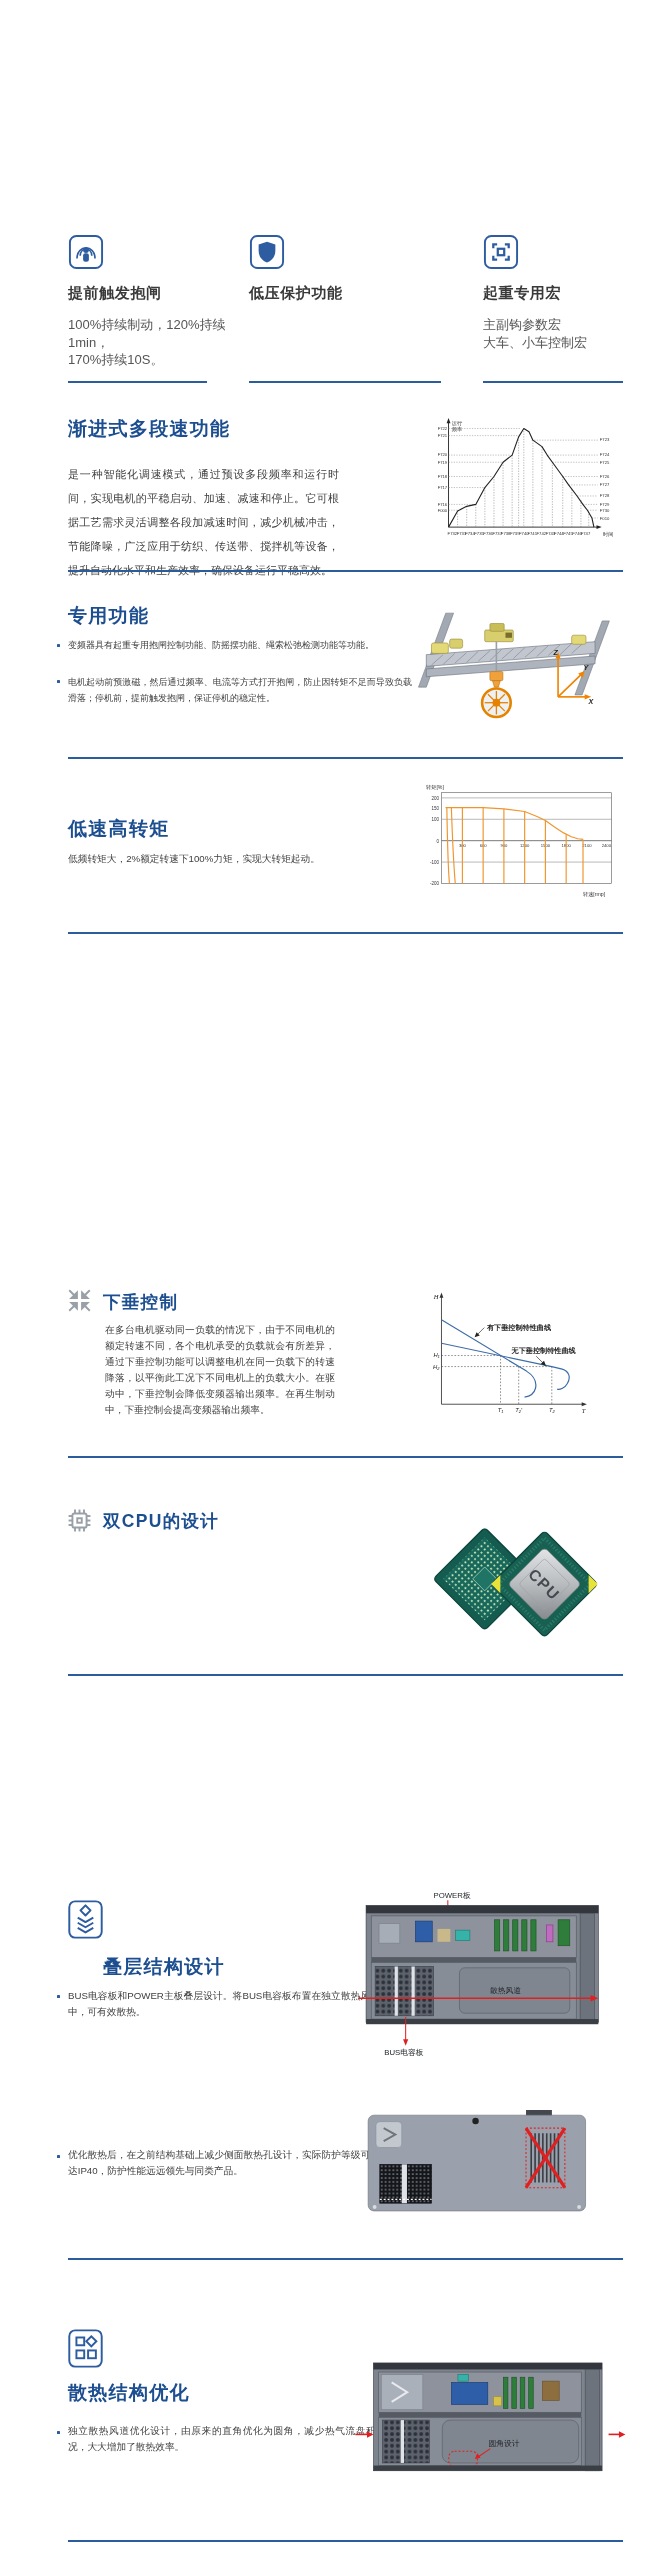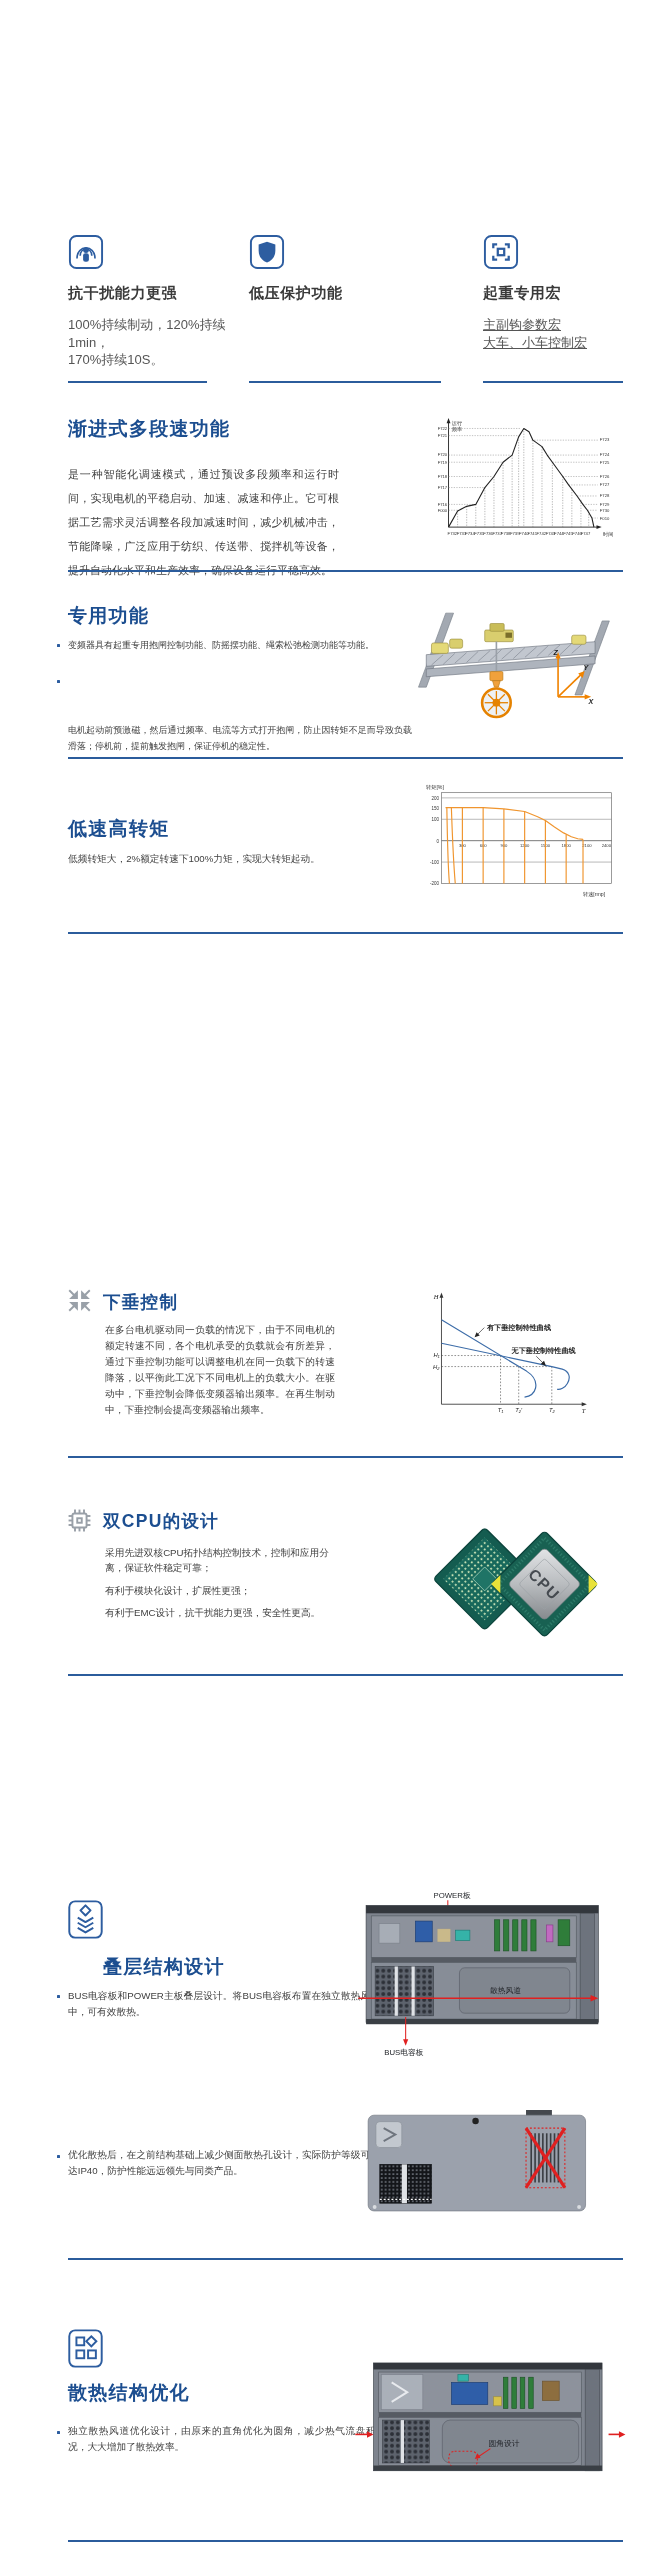--- a/index.html
+++ b/index.html
@@ -32,21 +32,21 @@
 
   <div class="abs" style="left:68px;top:234px;">
     <svg width="36" height="36" viewBox="0 0 56 56">
       <rect x="3" y="3" width="50" height="50" rx="10" fill="none" stroke="#2d5da0" stroke-width="3"></rect>
       <circle cx="28" cy="25" r="4.5" fill="#2d5da0"></circle>
       <rect x="23.5" y="30" width="9" height="13" rx="3.5" fill="#2d5da0"></rect>
       <path d="M19,34 C19,20 37,20 37,34" fill="none" stroke="#2d5da0" stroke-width="2.6"></path>
       <path d="M14,38 C14,16 42,16 42,38" fill="none" stroke="#2d5da0" stroke-width="2.6"></path>
     </svg>
   </div>
-  <div class="abs feat-title" style="left:68px;top:284px;">抗干扰能力更强</div>
+  <div class="abs feat-title" style="left:68px;top:284px;">提前触发抱闸</div>
   <div class="abs feat-desc" style="left:68px;top:316px;width:162px;">100%持续制动，120%持续1min，
 170%持续10S。</div>
   <div class="divider" style="left:68px;top:381px;width:139px;"></div>
 
   <div class="abs" style="left:249px;top:234px;">
     <svg width="36" height="36" viewBox="0 0 56 56">
       <rect x="3" y="3" width="50" height="50" rx="10" fill="none" stroke="#2d5da0" stroke-width="3"></rect>
       <path d="M28,12 L41,16.5 V26 C41,35.5 35.5,41.5 28,44.5 C20.5,41.5 15,35.5 15,26 V16.5 Z" fill="#2d5da0"></path>
     </svg>
   </div>
@@ -59,21 +59,21 @@
       <g fill="none" stroke="#2d5da0" stroke-width="3.5">
         <path d="M16,22 V16 H22"></path>
           <path d="M34,16 H40 V22"></path>
         <path d="M40,34 V40 H34"></path>
           <path d="M22,40 H16 V34"></path>
         <rect x="23" y="23" width="10" height="10"></rect>
       </g>
     </svg>
   </div>
   <div class="abs feat-title" style="left:483px;top:284px;">起重专用宏</div>
-  <div class="abs feat-desc" style="left:483px;top:316px;width:156px;text-decoration:underline;">主副钩参数宏
+  <div class="abs feat-desc" style="left:483px;top:316px;width:156px;">主副钩参数宏
 大车、小车控制宏</div>
   <div class="divider" style="left:483px;top:381px;width:140px;"></div>
 
   <div class="abs sec-title" style="left:68px;top:416px;">渐进式多段速功能</div>
   <div class="abs body-lg" style="left:68px;top:462px;width:271px;">是一种智能化调速模式，通过预设多段频率和运行时间，实现电机的平稳启动、加速、减速和停止。它可根据工艺需求灵活调整各段加减速时间，减少机械冲击，节能降噪，广泛应用于纺织、传送带、搅拌机等设备，提升自动化水平和生产效率，确保设备运行平稳高效。</div>
 
   <div class="abs" style="left:421px;top:409px;">
     <svg width="229" height="135" viewBox="0 0 352 208">
 
       <line x1="42" y1="182" x2="42" y2="20" stroke="#222" stroke-width="1.4"></line>
@@ -167,21 +167,21 @@
         <text class="tick" x="253" y="194">F747</text>
       </g>
     </svg>
   </div>
   <div class="divider" style="left:68px;top:570px;width:555px;"></div>
 
   <div class="abs sec-title" style="left:68px;top:603px;">专用功能</div>
   <div class="bullet" style="left:57px;top:644px;"></div>
   <div class="abs body-sm" style="left:68px;top:639px;width:339px;">变频器具有起重专用抱闸控制功能、防摇摆功能、绳索松弛检测功能等功能。</div>
   <div class="bullet" style="left:57px;top:680px;"></div>
-  <div class="abs body-sm" style="left:68px;top:675px;width:344px;line-height:16px;margin-top:48px;">电机起动前预激磁，然后通过频率、电流等方式打开抱闸，防止因转矩不足而导致负载滑落；停机前，提前触发抱闸，保证停机的稳定性。</div>
+  <div class="abs body-sm" style="left:68px;top:675px;width:344px;line-height:16px;">电机起动前预激磁，然后通过频率、电流等方式打开抱闸，防止因转矩不足而导致负载滑落；停机前，提前触发抱闸，保证停机的稳定性。</div>
 
   <div class="abs" style="left:412px;top:609px;">
     <svg width="198" height="129" viewBox="0 0 305 198">
 
       <polygon points="52,6 64,6 22,120 10,120" fill="#a3a9b2" stroke="#788089" stroke-width="1"></polygon>
       <polygon points="293,18 304,18 262,132 251,132" fill="#a3a9b2" stroke="#788089" stroke-width="1"></polygon>
 
       <polygon points="22,70 282,50 282,68 22,88" fill="#c2c7cf" stroke="#6f7580" stroke-width="1"></polygon>
       <g stroke="#6f7580" stroke-width="0.8">
         <line x1="30" y1="86" x2="48" y2="70"></line>
@@ -356,25 +356,20 @@
         <line x1="4" y1="14" x2="10" y2="14"></line>
           <line x1="4" y1="21" x2="10" y2="21"></line>
           <line x1="4" y1="28" x2="10" y2="28"></line>
         <line x1="32" y1="14" x2="38" y2="14"></line>
           <line x1="32" y1="21" x2="38" y2="21"></line>
           <line x1="32" y1="28" x2="38" y2="28"></line>
       </g>
     </svg>
   </div>
   <div class="abs sec-title small" style="left:103px;top:1509px;">双CPU的设计</div>
-  <div class="abs cpu-list" style="left:105px;top:1545px;width:234px;">
-    <p>采用先进双核CPU拓扑结构控制技术，控制和应用分离，保证软件稳定可靠；</p>
-    <p>有利于模块化设计，扩展性更强；</p>
-    <p>有利于EMC设计，抗干扰能力更强，安全性更高。</p>
-  </div>
 
   <div class="abs" style="left:434px;top:1523px;">
     <svg width="169" height="117" viewBox="0 0 260 180">
       <defs>
         <pattern id="cpupins" width="7" height="7" patternUnits="userSpaceOnUse">
           <rect width="7" height="7" fill="#17685b"></rect>
           <circle cx="3" cy="3" r="1.6" fill="#cde6b8"></circle>
         </pattern>
         <linearGradient id="metalgrad" x1="0" y1="0" x2="1" y2="1">
           <stop offset="0" stop-color="#e3e5e7"></stop>

